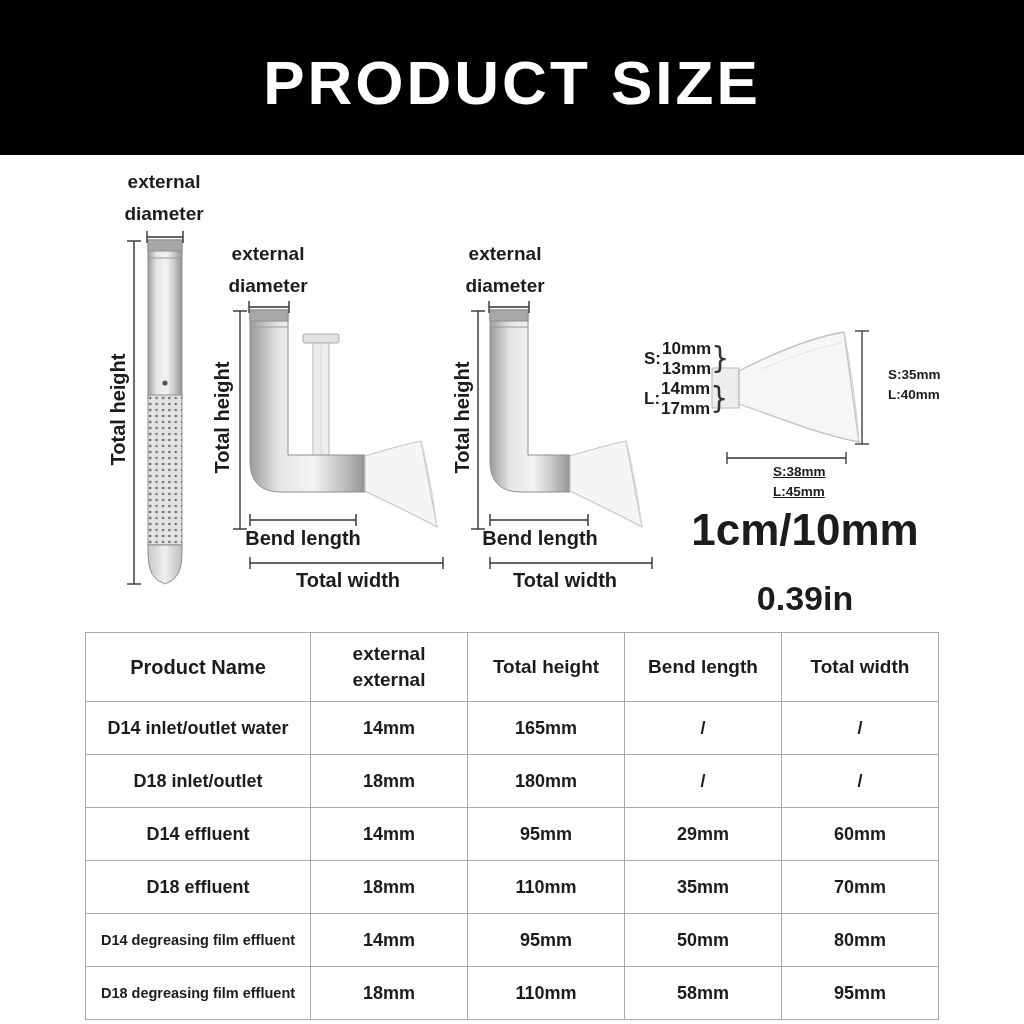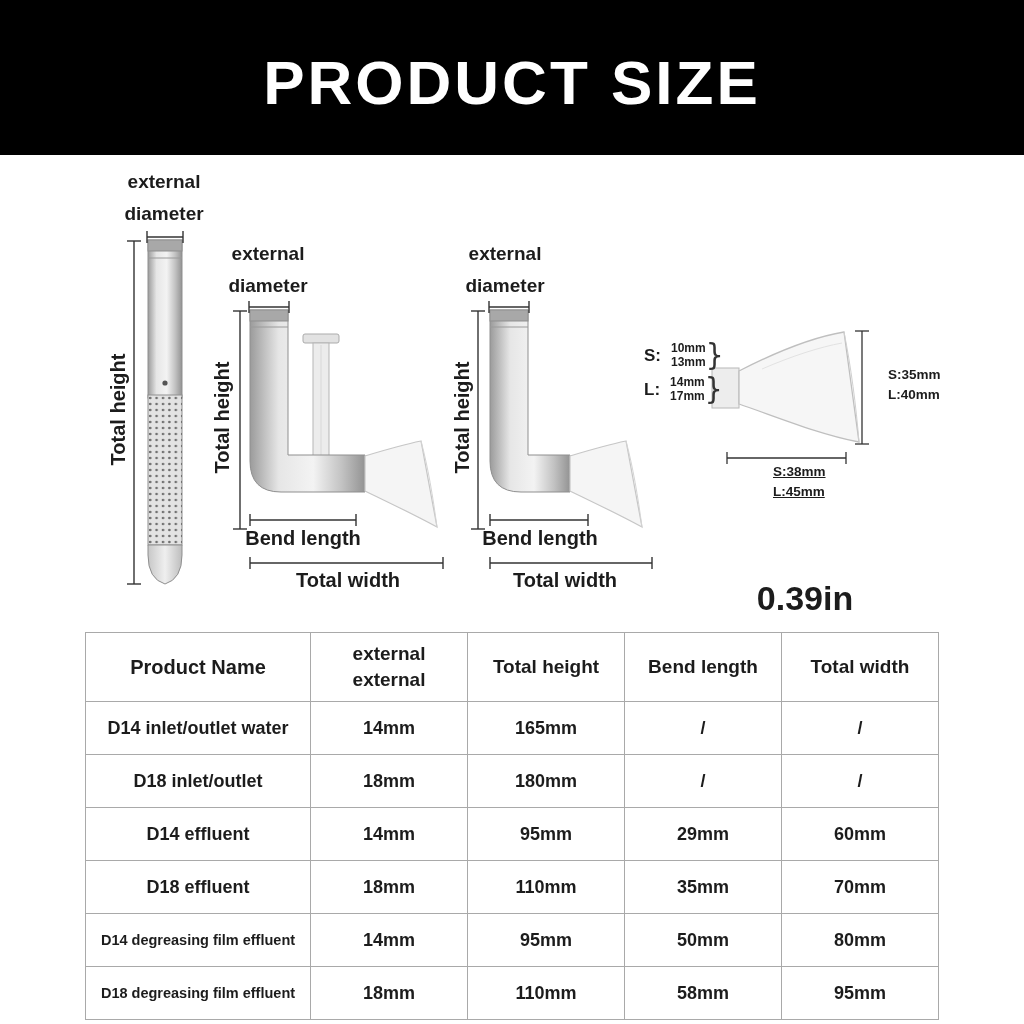--- a/index.html
+++ b/index.html
@@ -11,21 +11,21 @@
   .banner h1{margin:15px;color:#fff;font-size:62px;font-weight:700;letter-spacing:3px;}
   
   .diagram-area{position:absolute;left:0;top:155px;width:1024px;height:470px;}
   .diagram-svg{position:absolute;left:0;top:0;}
   .lbl{position:absolute;font-weight:700;font-size:19px;color:#1c1c1c;text-align:center;white-space:nowrap;}
   .lbl.rot{transform:rotate(-90deg);font-size:20px;}
   .lbl.big20{font-size:20px;}
   .sl-block{position:absolute;}
   .sl-row{display:flex;align-items:center;margin-bottom:1px;}
   .sl-key{font-size:17px;font-weight:700;}
-  .sl-vals{display:flex;flex-direction:column;font-size:12px;font-weight:700;line-height:1.15;margin-left:10px;}
+  .sl-vals{display:flex;flex-direction:column;font-size:17px;font-weight:700;line-height:1.15;margin-left:1px;}
   .sl-brace{font-size:28px;font-weight:400;transform:scaleY(1.05);font-family:"DejaVu Sans",sans-serif;color:#333;}
   .side-vals{position:absolute;font-size:13.5px;font-weight:700;line-height:1.5;}
   .scale-cm{position:absolute;font-size:44px;font-weight:700;text-align:center;}
   .scale-in{position:absolute;font-size:34px;font-weight:700;text-align:center;}
   
   .table-wrap{position:absolute;left:0;top:628px;width:1024px;}
   table.size{border-collapse:collapse;margin:4px auto;table-layout:fixed;width:853px;background:#fff;}
   table.size th,table.size td{border:1px solid #a9a9a9;text-align:center;vertical-align:middle;
       padding:2px 4px;overflow:hidden;}
   table.size th{height:64px;font-size:19px;font-weight:600;}
@@ -184,20 +184,21 @@
     <div class="side-vals" style="left:888px;top:210px;">
       <div>S:35mm</div>
       <div>L:40mm</div>
     </div>
 
     <div class="side-vals" style="left:773px;top:307px;text-decoration:underline;">
       <div>S:38mm</div>
       <div>L:45mm</div>
     </div>
 
+    <div class="scale-cm" style="left:645px;top:350px;width:320px;">1cm/10mm</div>
     <div class="scale-in" style="left:645px;top:424px;width:320px;">0.39in</div>
   </section>
 
   <section class="table-wrap">
     <table class="size">
       <colgroup>
         <col style="width:225px">
           <col style="width:157px">
           <col style="width:157px">
           <col style="width:157px">

